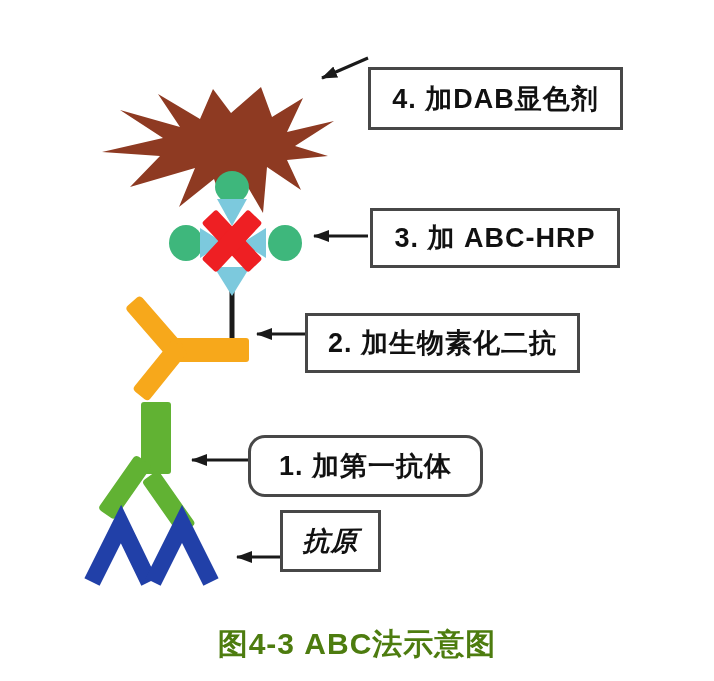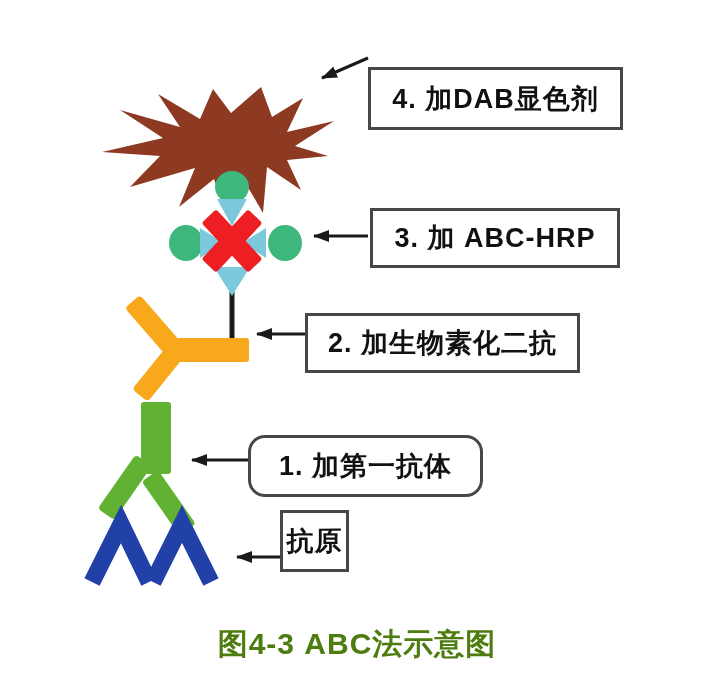--- a/index.html
+++ b/index.html
@@ -23,21 +23,21 @@
     font-weight: bold;
     font-size: 27px;
     color: #111111;
     white-space: nowrap;
     letter-spacing: 1px;
   }
   #box-step4 { left: 368px; top: 42px;  width: 255px; height: 63px; margin-top: 25px; }
   #box-step3 { left: 370px; top: 208px; width: 250px; height: 60px; align-items: center; }
   #box-step2 { left: 305px; top: 313px; width: 275px; height: 60px; align-items: center; }
   #box-step1 { left: 248px; top: 435px; width: 235px; height: 62px; border-radius: 17px; }
-  #box-antigen { left: 280px; top: 510px; width: 69px; height: 62px; }
+  #box-antigen { left: 280px; top: 510px; width: 101px; height: 62px; font-style: italic; }
   #caption {
     position: absolute;
     left: 0; top: 624px;
     width: 714px;
     text-align: center;
     font-size: 30px;
     font-weight: 600;
     color: #4d7c0f;
     letter-spacing: 1px;
   }

